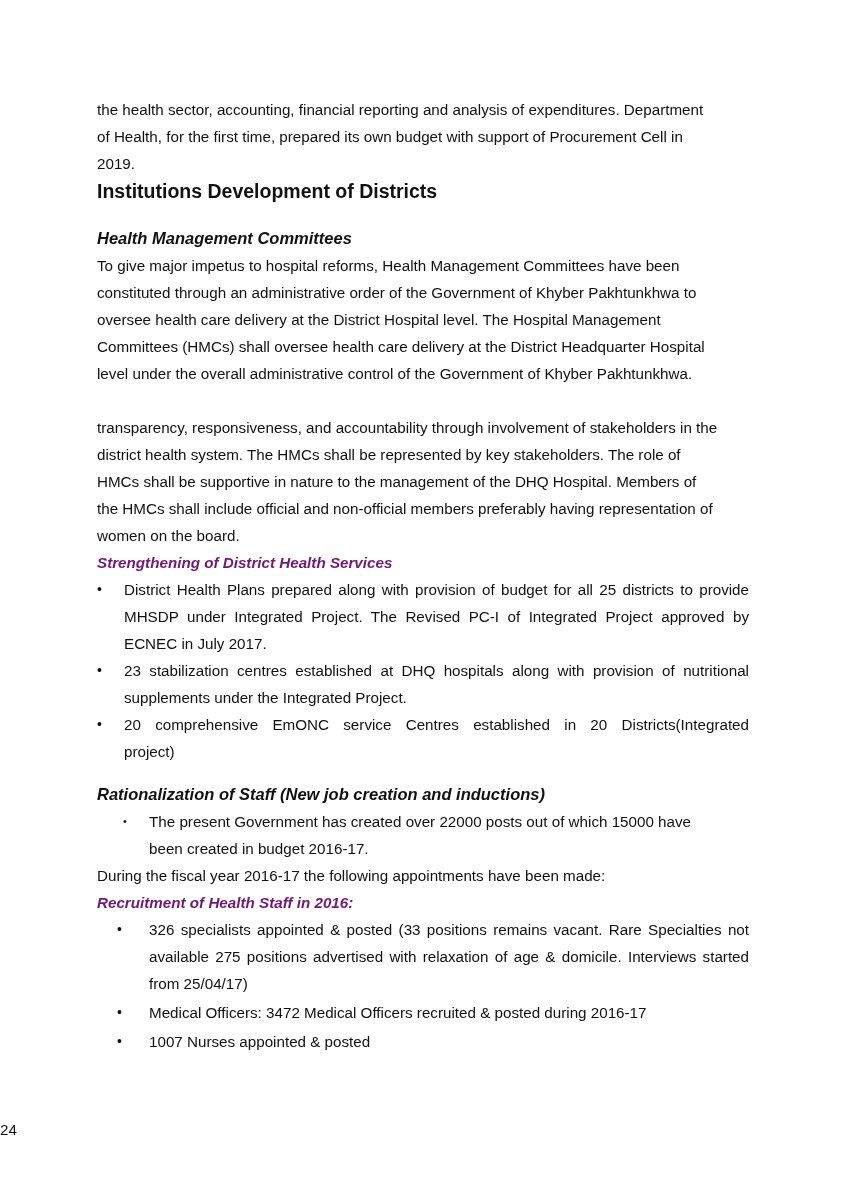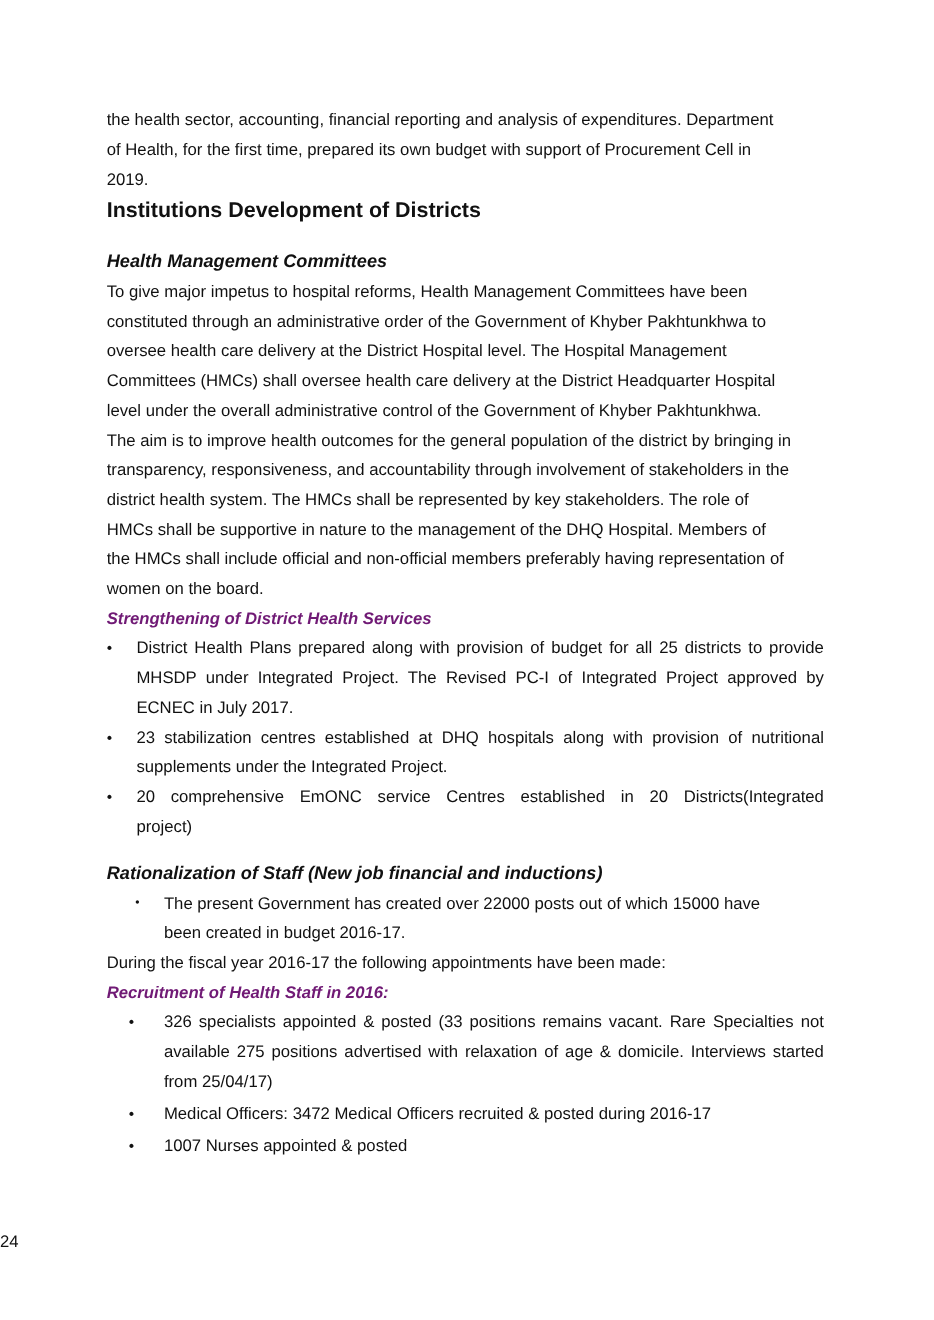--- a/index.html
+++ b/index.html
@@ -37,21 +37,21 @@
 
   <div style="height:20px"></div>
 
   <h2 class="h2">Health Management Committees</h2>
   <p class="p">
     <span>To give major impetus to hospital reforms, Health Management Committees have been</span><br>
     <span>constituted through an administrative order of the Government of Khyber Pakhtunkhwa to</span><br>
     <span>oversee health care delivery at the District Hospital level. The Hospital Management</span><br>
     <span>Committees (HMCs) shall oversee health care delivery at the District Headquarter Hospital</span><br>
     <span>level under the overall administrative control of the Government of Khyber Pakhtunkhwa.</span><br>
-    <span>The aim is to improve health outcomes for the general population of the district by bringing in</span><br>
+    <br>
     <span>transparency, responsiveness, and accountability through involvement of stakeholders in the</span><br>
     <span>district health system. The HMCs shall be represented by key stakeholders. The role of</span><br>
     <span>HMCs shall be supportive in nature to the management of the DHQ Hospital. Members of</span><br>
     <span>the HMCs shall include official and non-official members preferably having representation of</span><br>
     <span>women on the board.</span>
   </p>
 
   <h3 class="h3">Strengthening of District Health Services</h3>
   <ul class="b1">
     <li>
@@ -63,21 +63,21 @@
       <p class="p just">23 stabilization centres established at DHQ hospitals along with provision of nutritional supplements under the Integrated Project.</p>
     </li>
     <li>
       <span class="bullet">•</span>
       <p class="p just" style="word-spacing:9px">20 comprehensive EmONC service Centres established in 20 Districts(Integrated project)</p>
     </li>
   </ul>
 
   <div style="height:16px"></div>
 
-  <h2 class="h2">Rationalization of Staff (New job financial and inductions)</h2>
+  <h2 class="h2">Rationalization of Staff (New job creation and inductions)</h2>
   <ul class="b2">
     <li>
       <span class="bullet">•</span>
       <p class="p" style="padding-right:30px">The present Government has created over 22000 posts out of which 15000 have been created in budget 2016-17.</p>
     </li>
   </ul>
 
   <p class="p">During the fiscal year 2016-17 the following appointments have been made:</p>
 
   <h3 class="h3">Recruitment of Health Staff in 2016:</h3>

